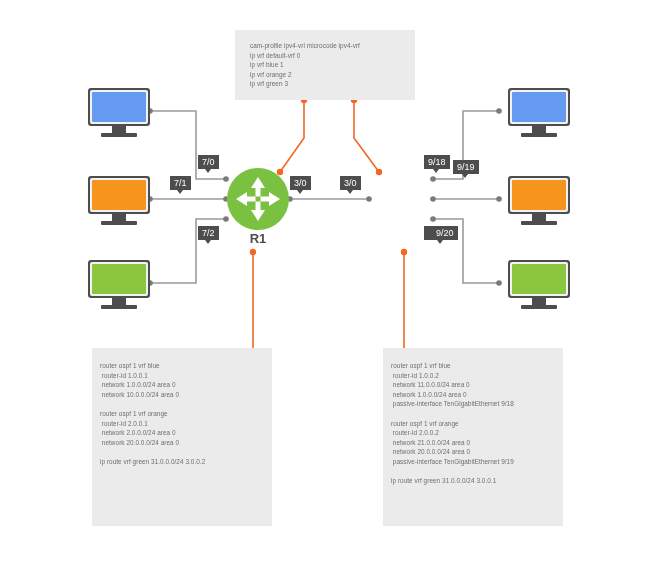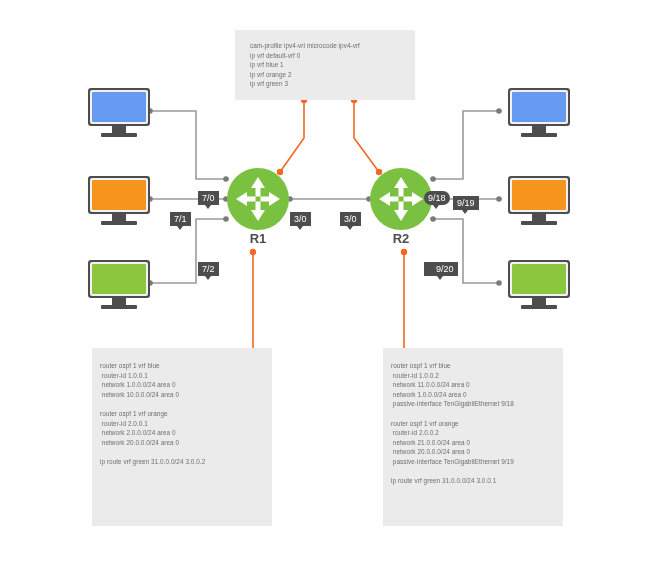--- a/index.html
+++ b/index.html
@@ -160,21 +160,20 @@
     height: 14px;
     background: #4d4d4d;
     color: #ffffff;
     font-size: 9px;
     font-family: "Liberation Sans", sans-serif;
     line-height: 14px;
     text-align: center;
     padding: 0 4px;
     box-sizing: border-box;
     white-space: nowrap;
-    margin-top: 36px;
   }
   .iface::after {
     content: "";
     position: absolute;
     left: 50%;
     margin-left: -3.5px;
     top: 14px;
     width: 0;
     height: 0;
     border-left: 3.5px solid transparent;
@@ -345,35 +344,23 @@
       <g fill="#ffffff">
         <path d="M31,9 L38,20 L33.5,20 L33.5,28.5 L28.5,28.5 L28.5,20 L24,20 Z"></path>
         <path d="M31,53 L24,42 L28.5,42 L28.5,33.5 L33.5,33.5 L33.5,42 L38,42 Z"></path>
         <path d="M9,31 L20,24 L20,28.5 L28.5,28.5 L28.5,33.5 L20,33.5 L20,38 Z"></path>
         <path d="M53,31 L42,38 L42,33.5 L33.5,33.5 L33.5,28.5 L42,28.5 L42,24 Z"></path>
       </g>
     </svg>
     <div class="router-label">R1</div>
   </div>
 
-  <div class="router" style="left:370px; top:168px;">
-    <div class="router-circle"></div>
-    <svg class="router-svg" width="62" height="62" viewBox="0 0 62 62">
-      <g fill="#ffffff">
-        <path d="M31,9 L38,20 L33.5,20 L33.5,28.5 L28.5,28.5 L28.5,20 L24,20 Z"></path>
-        <path d="M31,53 L24,42 L28.5,42 L28.5,33.5 L33.5,33.5 L33.5,42 L38,42 Z"></path>
-        <path d="M9,31 L20,24 L20,28.5 L28.5,28.5 L28.5,33.5 L20,33.5 L20,38 Z"></path>
-        <path d="M53,31 L42,38 L42,33.5 L33.5,33.5 L33.5,28.5 L42,28.5 L42,24 Z"></path>
-      </g>
-    </svg>
-    <div class="router-label">R2</div>
-  </div>
 
   <div class="iface" style="left:198px; top:155px;">7/0</div>
   <div class="iface" style="left:170px; top:176px;">7/1</div>
   <div class="iface" style="left:198px; top:226px;">7/2</div>
   <div class="iface" style="left:290px; top:176px;">3/0</div>
   <div class="iface" style="left:340px; top:176px;">3/0</div>
-  <div class="iface" style="left:424px; top:155px;border-radius:7px;">9/18</div>
+  <div class="iface" style="left:424px; top:155px;">9/18</div>
   <div class="iface" style="left:453px; top:160px;">9/19</div>
   <div class="iface" style="left:424px; top:226px;padding-left:12px;">9/20</div>
 
 </div>
 
 </body></html>

